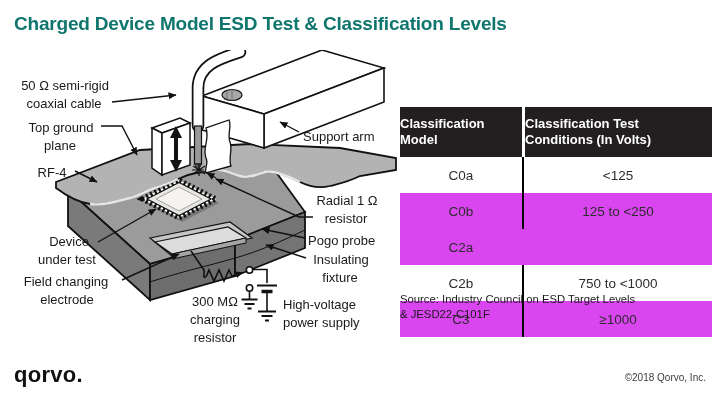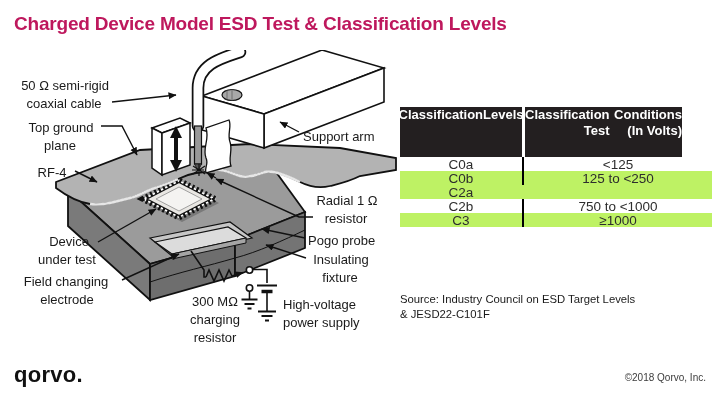--- a/index.html
+++ b/index.html
@@ -1,31 +1,31 @@
 <!DOCTYPE html>
 <html><head>
 <meta charset="utf-8">
 <style>
   html,body{margin:0;padding:0;background:#fff;}
   .canvas{position:relative;width:720px;height:400px;background:#ffffff;overflow:hidden;
           font-family:"Liberation Sans",sans-serif;}
   .title{position:absolute;left:14px;top:13px;font-size:19px;font-weight:bold;
-         color:#be185d;letter-spacing:-0.2px;}
+         color:#0f766e;letter-spacing:-0.2px;}
   
   .diagram{position:absolute;left:0;top:50px;width:400px;height:315px;}
   .lbl{font-family:"Liberation Sans",sans-serif;font-size:13px;font-weight:500;fill:#1a1a1a;}
   
   .tableWrap{position:absolute;left:400px;top:107px;width:312px;}
   .thead{display:flex;gap:3px;}
-  .hcell{background:#231f20;color:#fff;font-size:13px;font-weight:bold;text-align:right;
-         line-height:16px;display:flex;flex-direction:row;justify-content:center;height:50px;}
+  .hcell{background:#231f20;color:#fff;font-size:13px;font-weight:bold;text-align:left;
+         line-height:16px;display:flex;flex-direction:column;justify-content:center;height:50px;}
   .hcell.c1{width:122px;}
-  .hcell.c2{width:157px;}
-  .trow{display:flex;height:14px;align-items:center;font-size:13.5px;color:#2d2d2d;}
-  .trow.shaded{background:#bef264;}
+  .hcell.c2{width:187px;}
+  .trow{display:flex;height:36px;align-items:center;font-size:13.5px;color:#2d2d2d;}
+  .trow.shaded{background:#d946ef;}
   .tcell{text-align:center;height:100%;display:flex;align-items:center;justify-content:center;}
   .tcell.level{width:122px;}
   .tcell.cond{flex:1;border-left:2.5px solid #000;}
   .source{position:absolute;left:400px;top:292px;font-size:11.3px;color:#1a1a1a;line-height:15px;}
   
   .logo{position:absolute;left:14px;top:362px;font-size:22px;font-weight:800;color:#111;
         letter-spacing:0.3px;font-family:Liberation Sans, sans-serif;}
   .copyright{position:absolute;right:14px;top:372px;font-size:10px;color:#3c3c3c;}
 </style>
 </head>
@@ -161,21 +161,21 @@
     <text class="lbl" x="215" y="324" text-anchor="middle">charging</text>
     <text class="lbl" x="215" y="342" text-anchor="middle">resistor</text>
     <text class="lbl" x="283" y="309">High-voltage</text>
     <text class="lbl" x="283" y="327">power supply</text>
   </svg>
 
   <div class="tableWrap">
     <div class="thead">
       <div class="hcell c1">
         <div>Classification</div>
-        <div>Levels</div>
+        <div>Model</div>
       </div>
       <div class="hcell c2">
         <div>Classification Test</div>
         <div>Conditions (In Volts)</div>
       </div>
     </div>
     <div class="trow">
       <div class="tcell level">C0a</div>
       <div class="tcell cond">&lt;125</div>
     </div>

